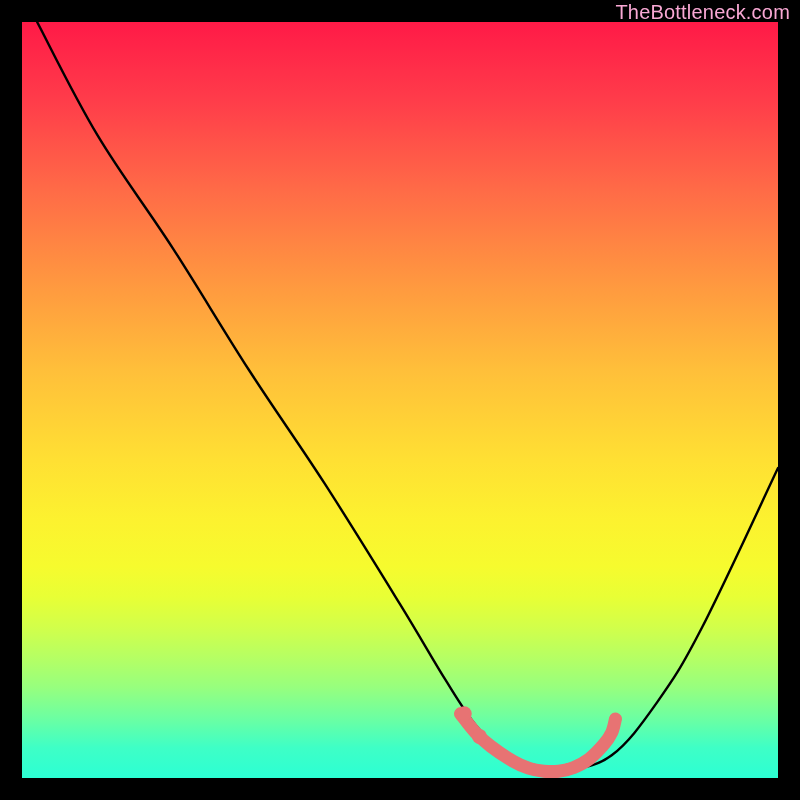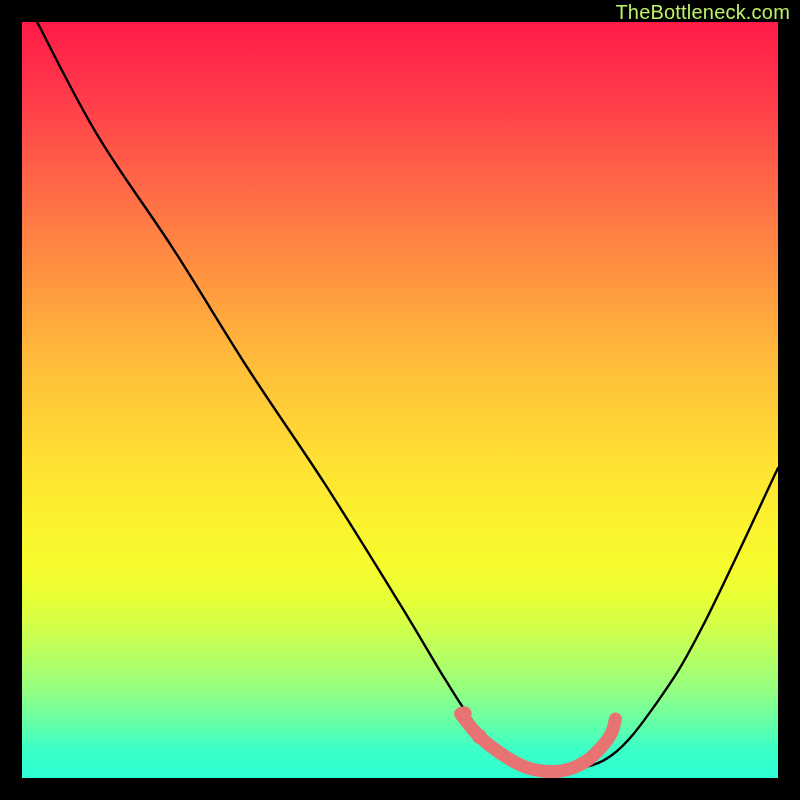--- a/index.html
+++ b/index.html
@@ -32,21 +32,21 @@
       #97ff7e 88%,
       #6dffa1 92%,
       #3effc6 96%,
       #2cffd4 100%
     );
   }
   .attribution {
     position: absolute;
     top: 1px;
     right: 10px;
-    color: #bef264;
+    color: #f9a8d4;
     font-size: 20px;
     font-weight: 500;
     letter-spacing: 0.2px;
   }
   svg.overlay {
     position: absolute;
     left: 22px;
     top: 22px;
     width: 756px;
     height: 756px;

